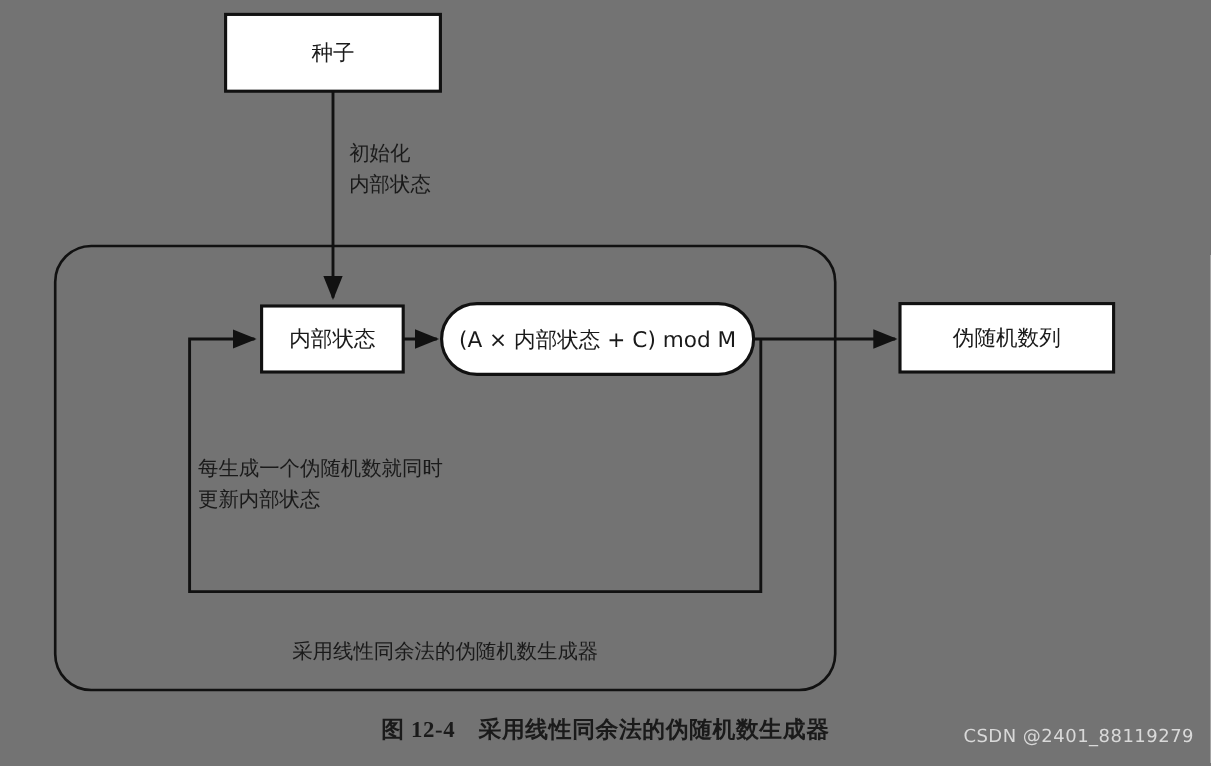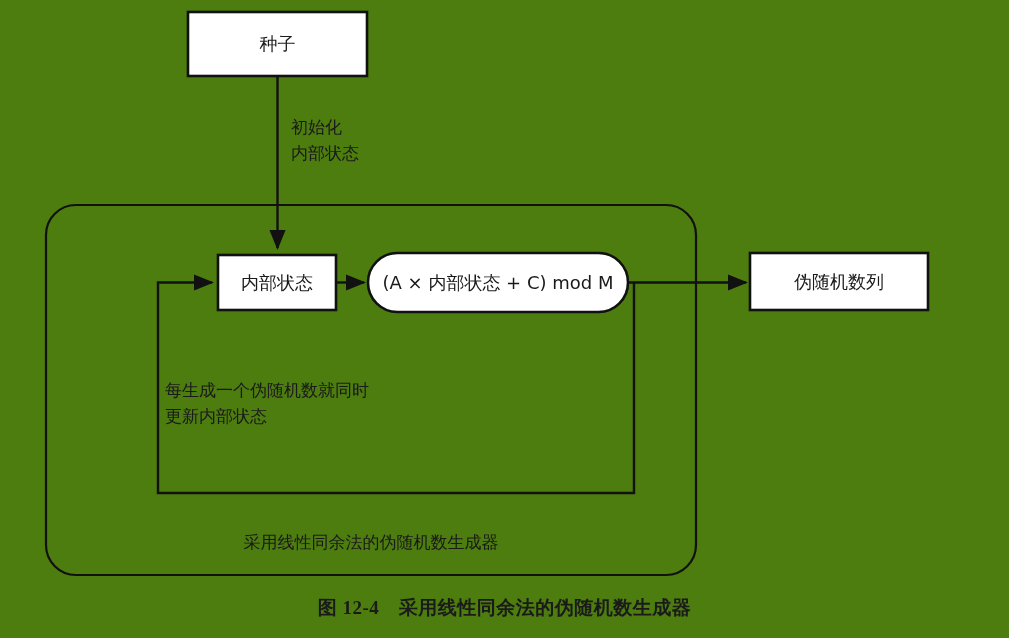--- a/index.html
+++ b/index.html
@@ -7,21 +7,21 @@
     padding: 0;
     background: #ffffff;
   }
   body {
     font-family: "DejaVu Sans", "Liberation Sans", sans-serif;
   }
   #page {
     position: relative;
     width: 1009px;
     height: 638px;
-    background: #4d7c0f;
+    background: #737373;
     overflow: hidden;
   }
   #diagram-svg {
     position: absolute;
     left: 0;
     top: 0;
     width: 1009px;
     height: 638px;
   }
   .node-text {
@@ -119,14 +119,15 @@
     <path d="M 634,283 L 634,493 L 158,493 L 158,282.5 L 212,282.5" class="conn" marker-end="url(#arrowhead)"></path>
 
     <text x="165" y="396" class="annot-text">每生成一个伪随机数就同时</text>
     <text x="165" y="422" class="annot-text">更新内部状态</text>
 
     <text x="371" y="548" class="container-label">采用线性同余法的伪随机数生成器</text>
   </svg>
 
   <div class="caption-text">图 12-4　采用线性同余法的伪随机数生成器</div>
 
+  <div class="watermark">CSDN @2401_88119279</div>
 
 </div>
 
 </body></html>

